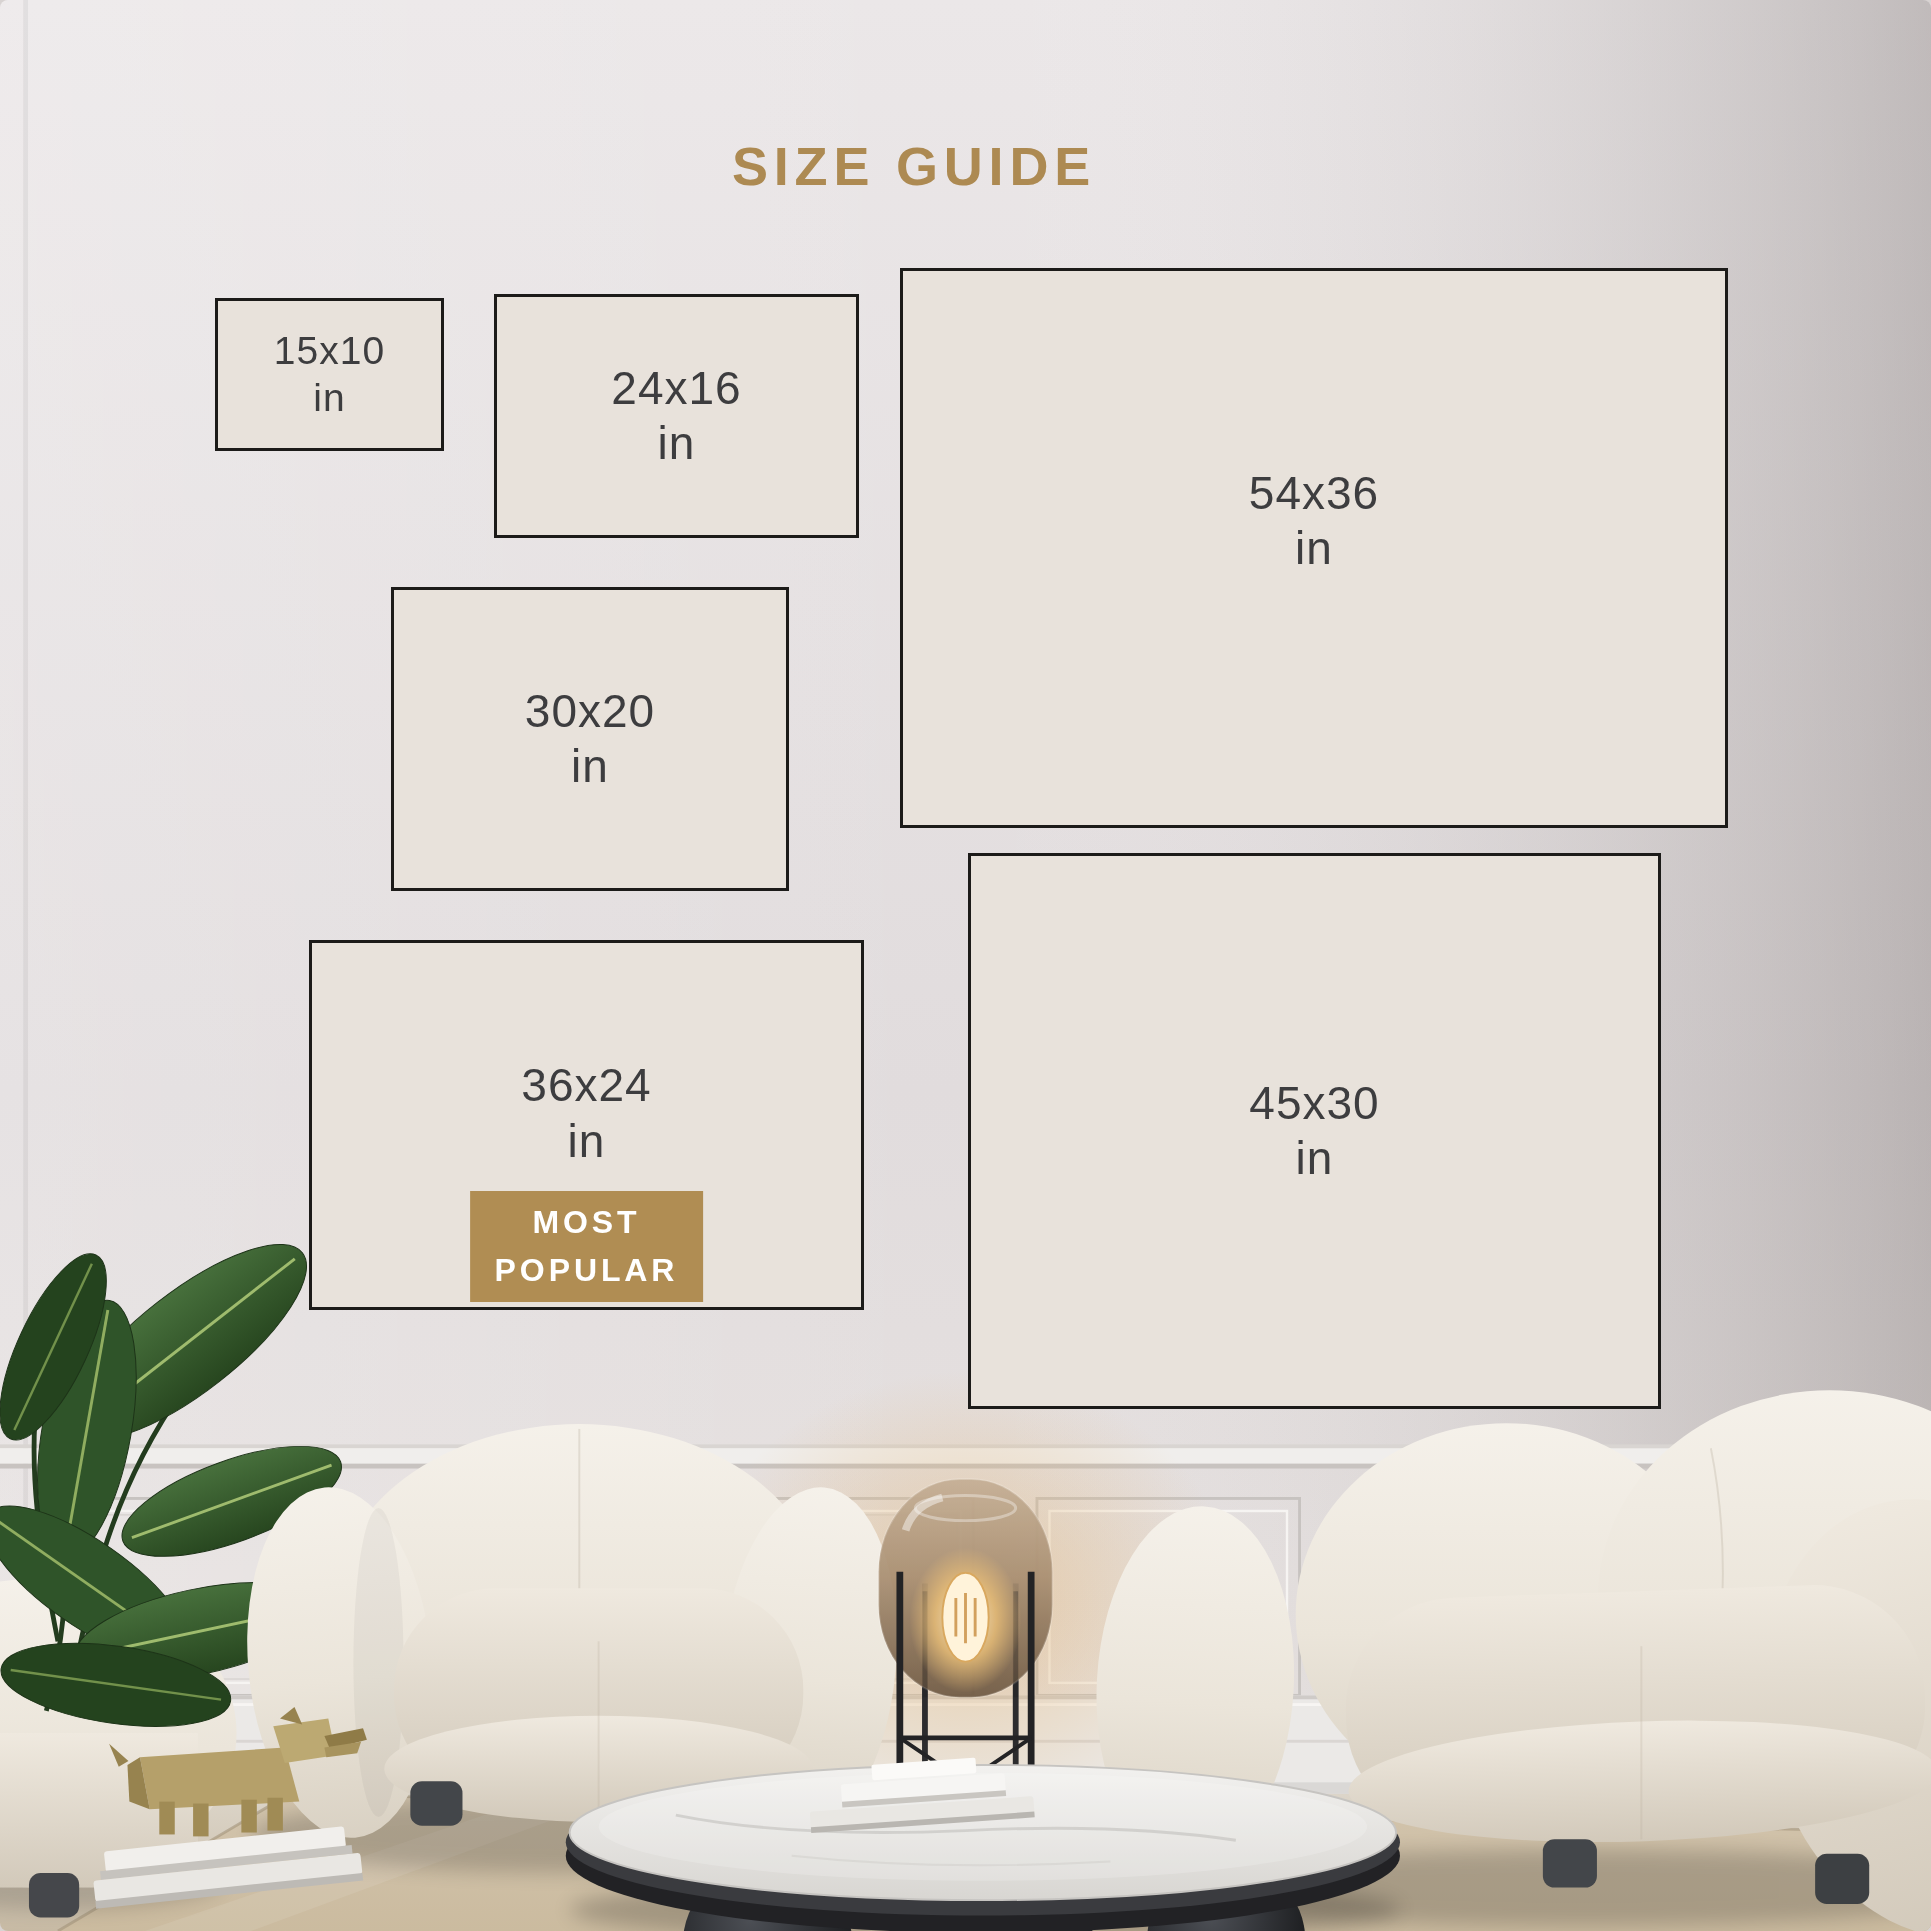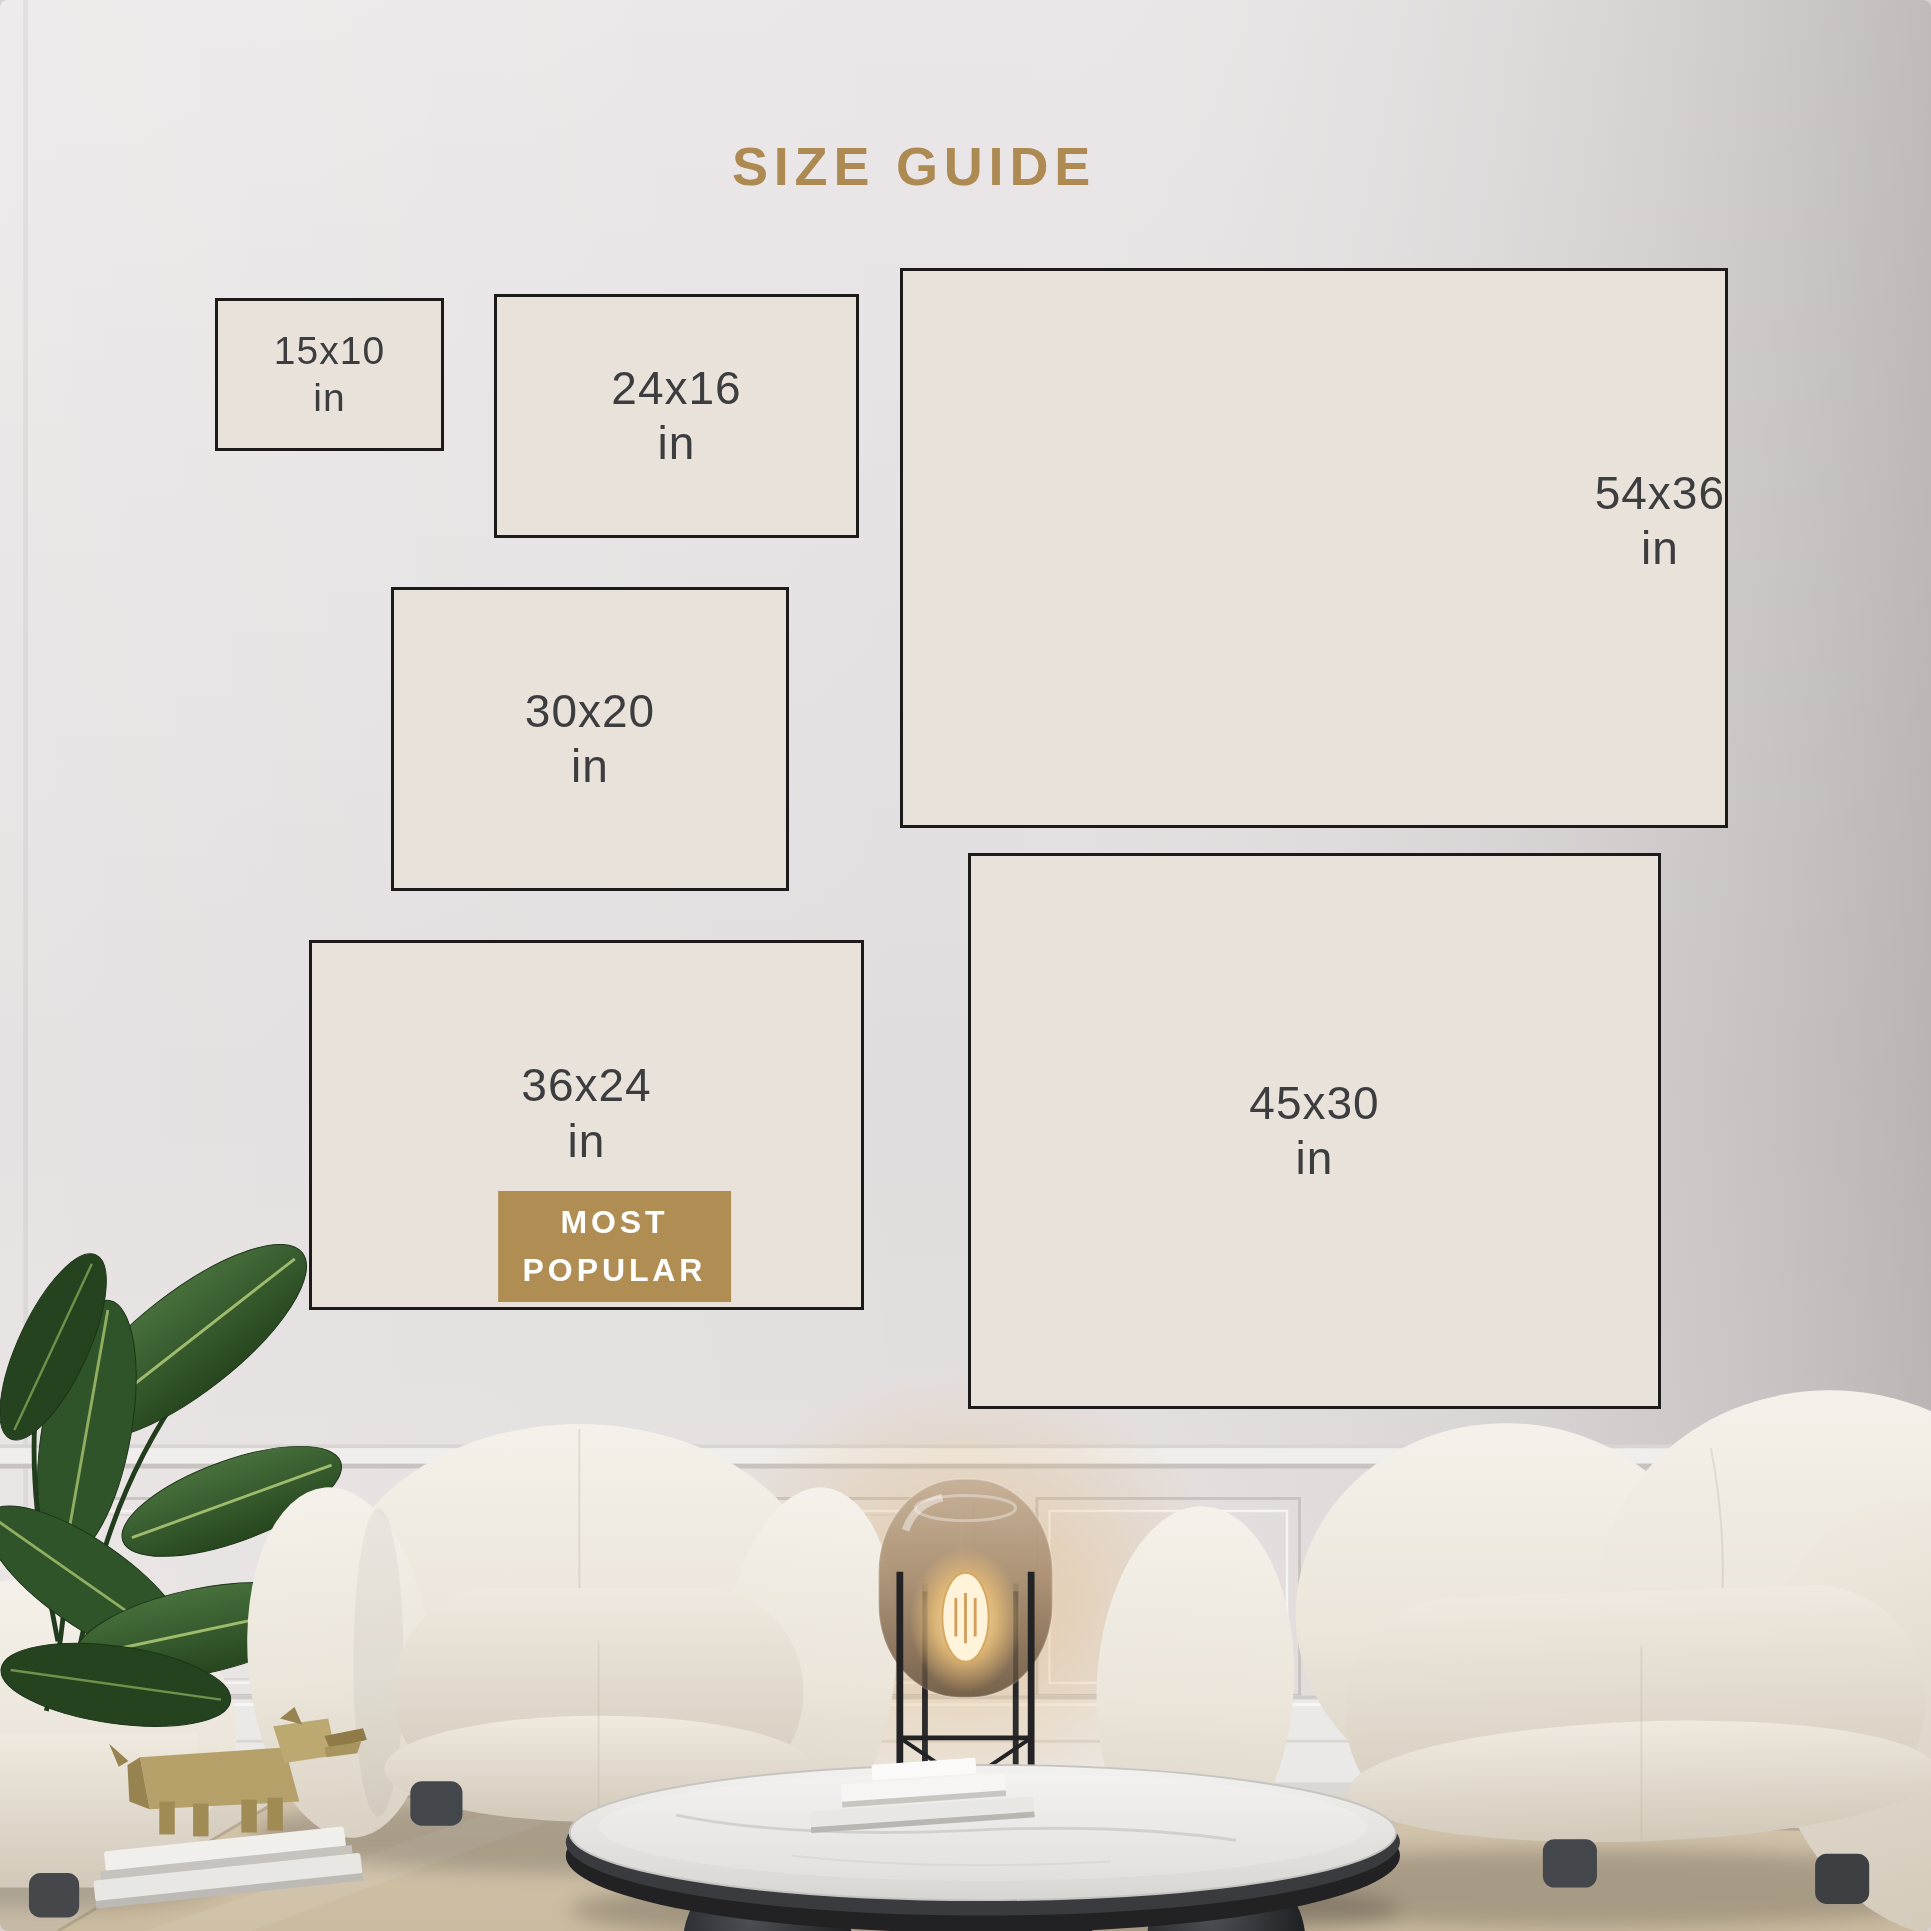--- a/index.html
+++ b/index.html
@@ -17,39 +17,39 @@
     color:#ad8a52;white-space:nowrap;
   }
 
   .size-rect{
     position:absolute;box-sizing:border-box;
     background:#e8e2db;border:3.9px solid #1c1b19;
     display:flex;align-items:center;justify-content:center;
   }
   .r15{left:215px;top:298px;width:229px;height:153px;}
   .r24{left:494px;top:294px;width:365px;height:244px;align-items:center;}
-  .r54{left:900px;top:268px;width:828px;height:560px;justify-content:flex-end;}
+  .r54{left:900px;top:268px;width:828px;height:560px;}
   .r30{left:391px;top:587px;width:398px;height:304px;}
   .r36{left:309px;top:940px;width:555px;height:370px;}
   .r45{left:968px;top:853px;width:693px;height:556px;}
 
   .size-label{
     text-align:center;font-size:46px;line-height:1.2;letter-spacing:1px;
     color:#3d3d3f;font-weight:400;
   }
   .size-label span{display:block;}
   .r15 .size-label{font-size:39px;}
   .r54 .size-label{margin-bottom:54px;}
   .r36 .size-label{margin-bottom:23px;}
 
   .badge{
     position:absolute;bottom:4.8px;left:50%;transform:translateX(-50%);
     background:#b08d53;color:#ffffff;text-align:center;
     font-size:32px;font-weight:700;letter-spacing:3.9px;line-height:48px;
-    padding:6.8px 25px 8.7px;white-space:nowrap;margin-left:28px;
+    padding:6.8px 25px 8.7px;white-space:nowrap;
   }
 </style>
 </head>
 <body>
 
 <div id="canvas">
 
   <svg id="scene" viewBox="0 0 2000 2000" xmlns="http://www.w3.org/2000/svg">
     <defs>
       <linearGradient id="wallV" x1="0" y1="0" x2="0" y2="1">

